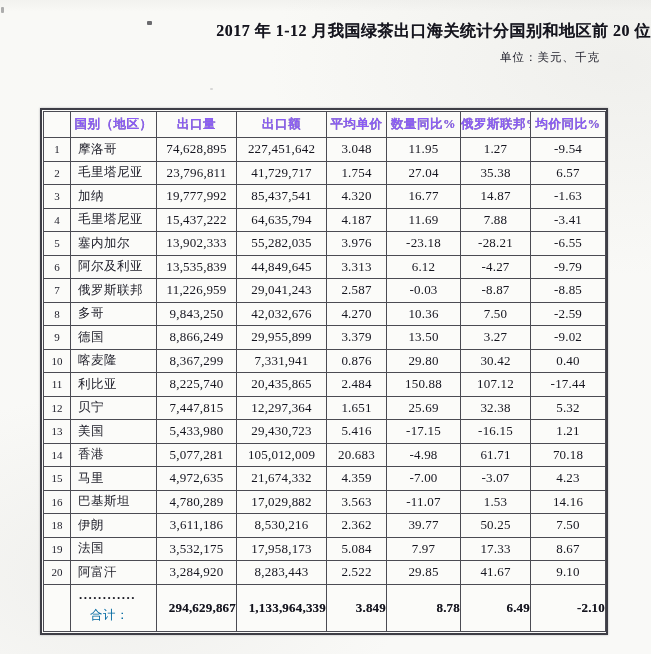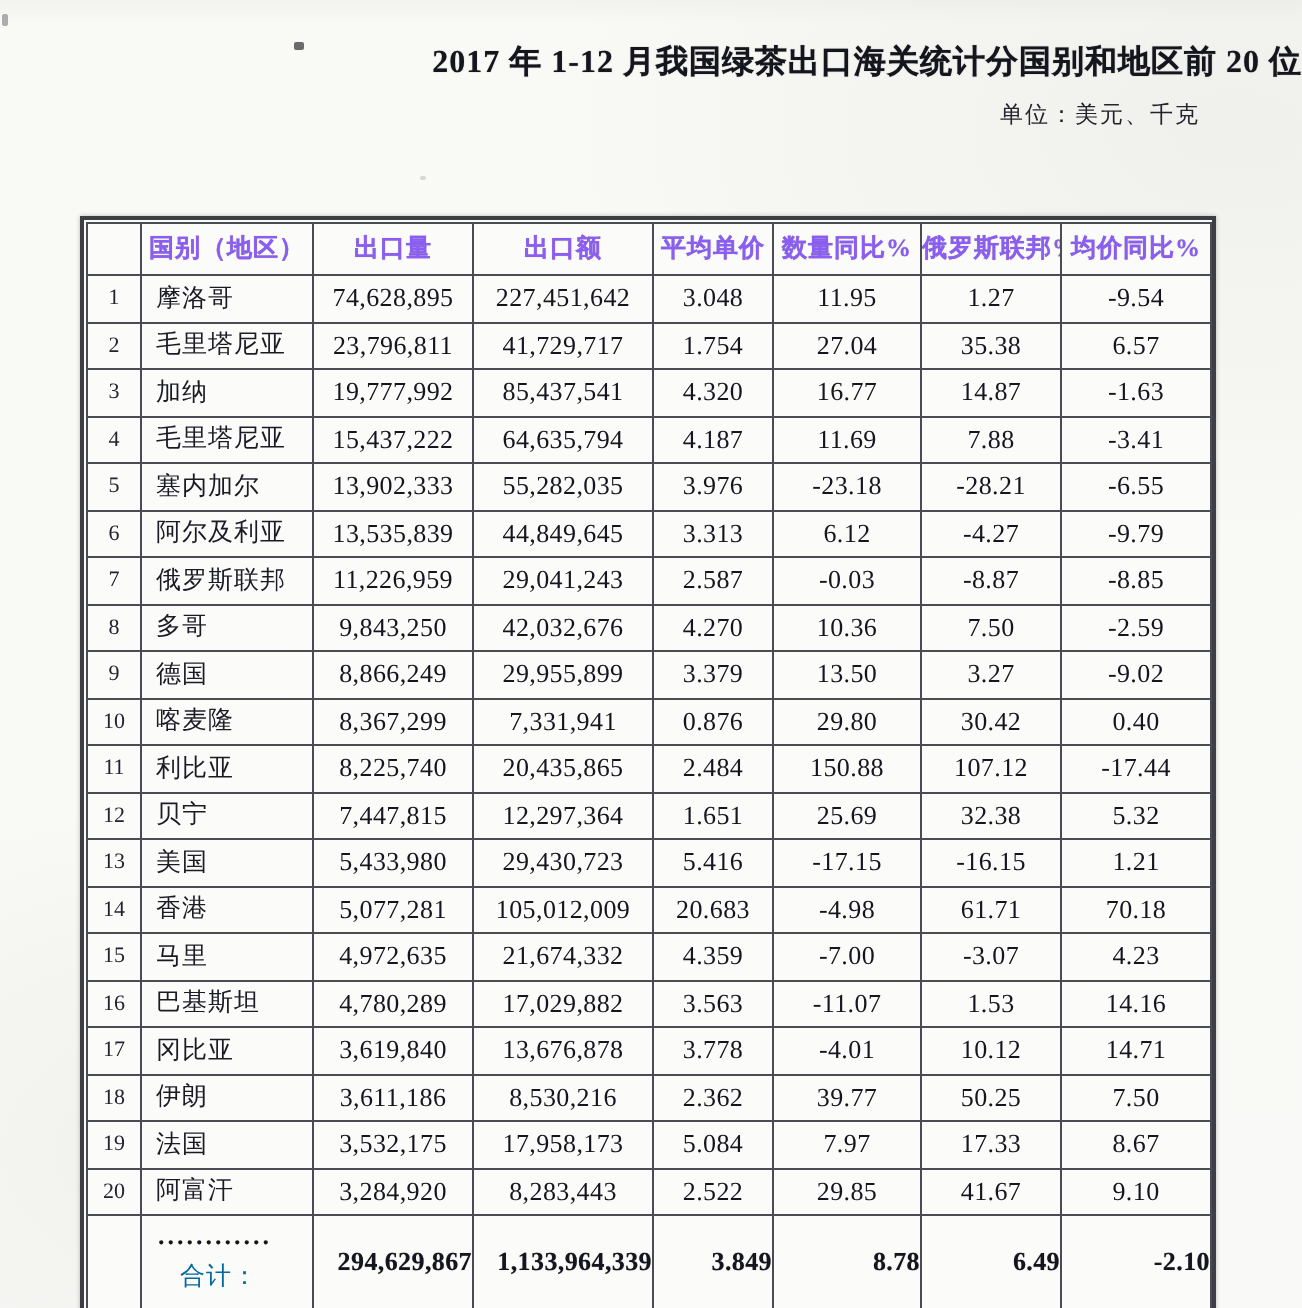--- a/index.html
+++ b/index.html
@@ -322,30 +322,20 @@
       <td class="rank">16</td>
       <td class="country">巴基斯坦</td>
       <td class="num">4,780,289</td>
       <td class="num">17,029,882</td>
       <td class="num">3.563</td>
       <td class="num">-11.07</td>
       <td class="num">1.53</td>
       <td class="num">14.16</td>
     </tr>
 
-    <tr>
-      <td class="rank">17</td>
-      <td class="country">冈比亚</td>
-      <td class="num">3,619,840</td>
-      <td class="num">13,676,878</td>
-      <td class="num">3.778</td>
-      <td class="num">-4.01</td>
-      <td class="num">10.12</td>
-      <td class="num">14.71</td>
-    </tr>
 
     <tr>
       <td class="rank">18</td>
       <td class="country">伊朗</td>
       <td class="num">3,611,186</td>
       <td class="num">8,530,216</td>
       <td class="num">2.362</td>
       <td class="num">39.77</td>
       <td class="num">50.25</td>
       <td class="num">7.50</td>

